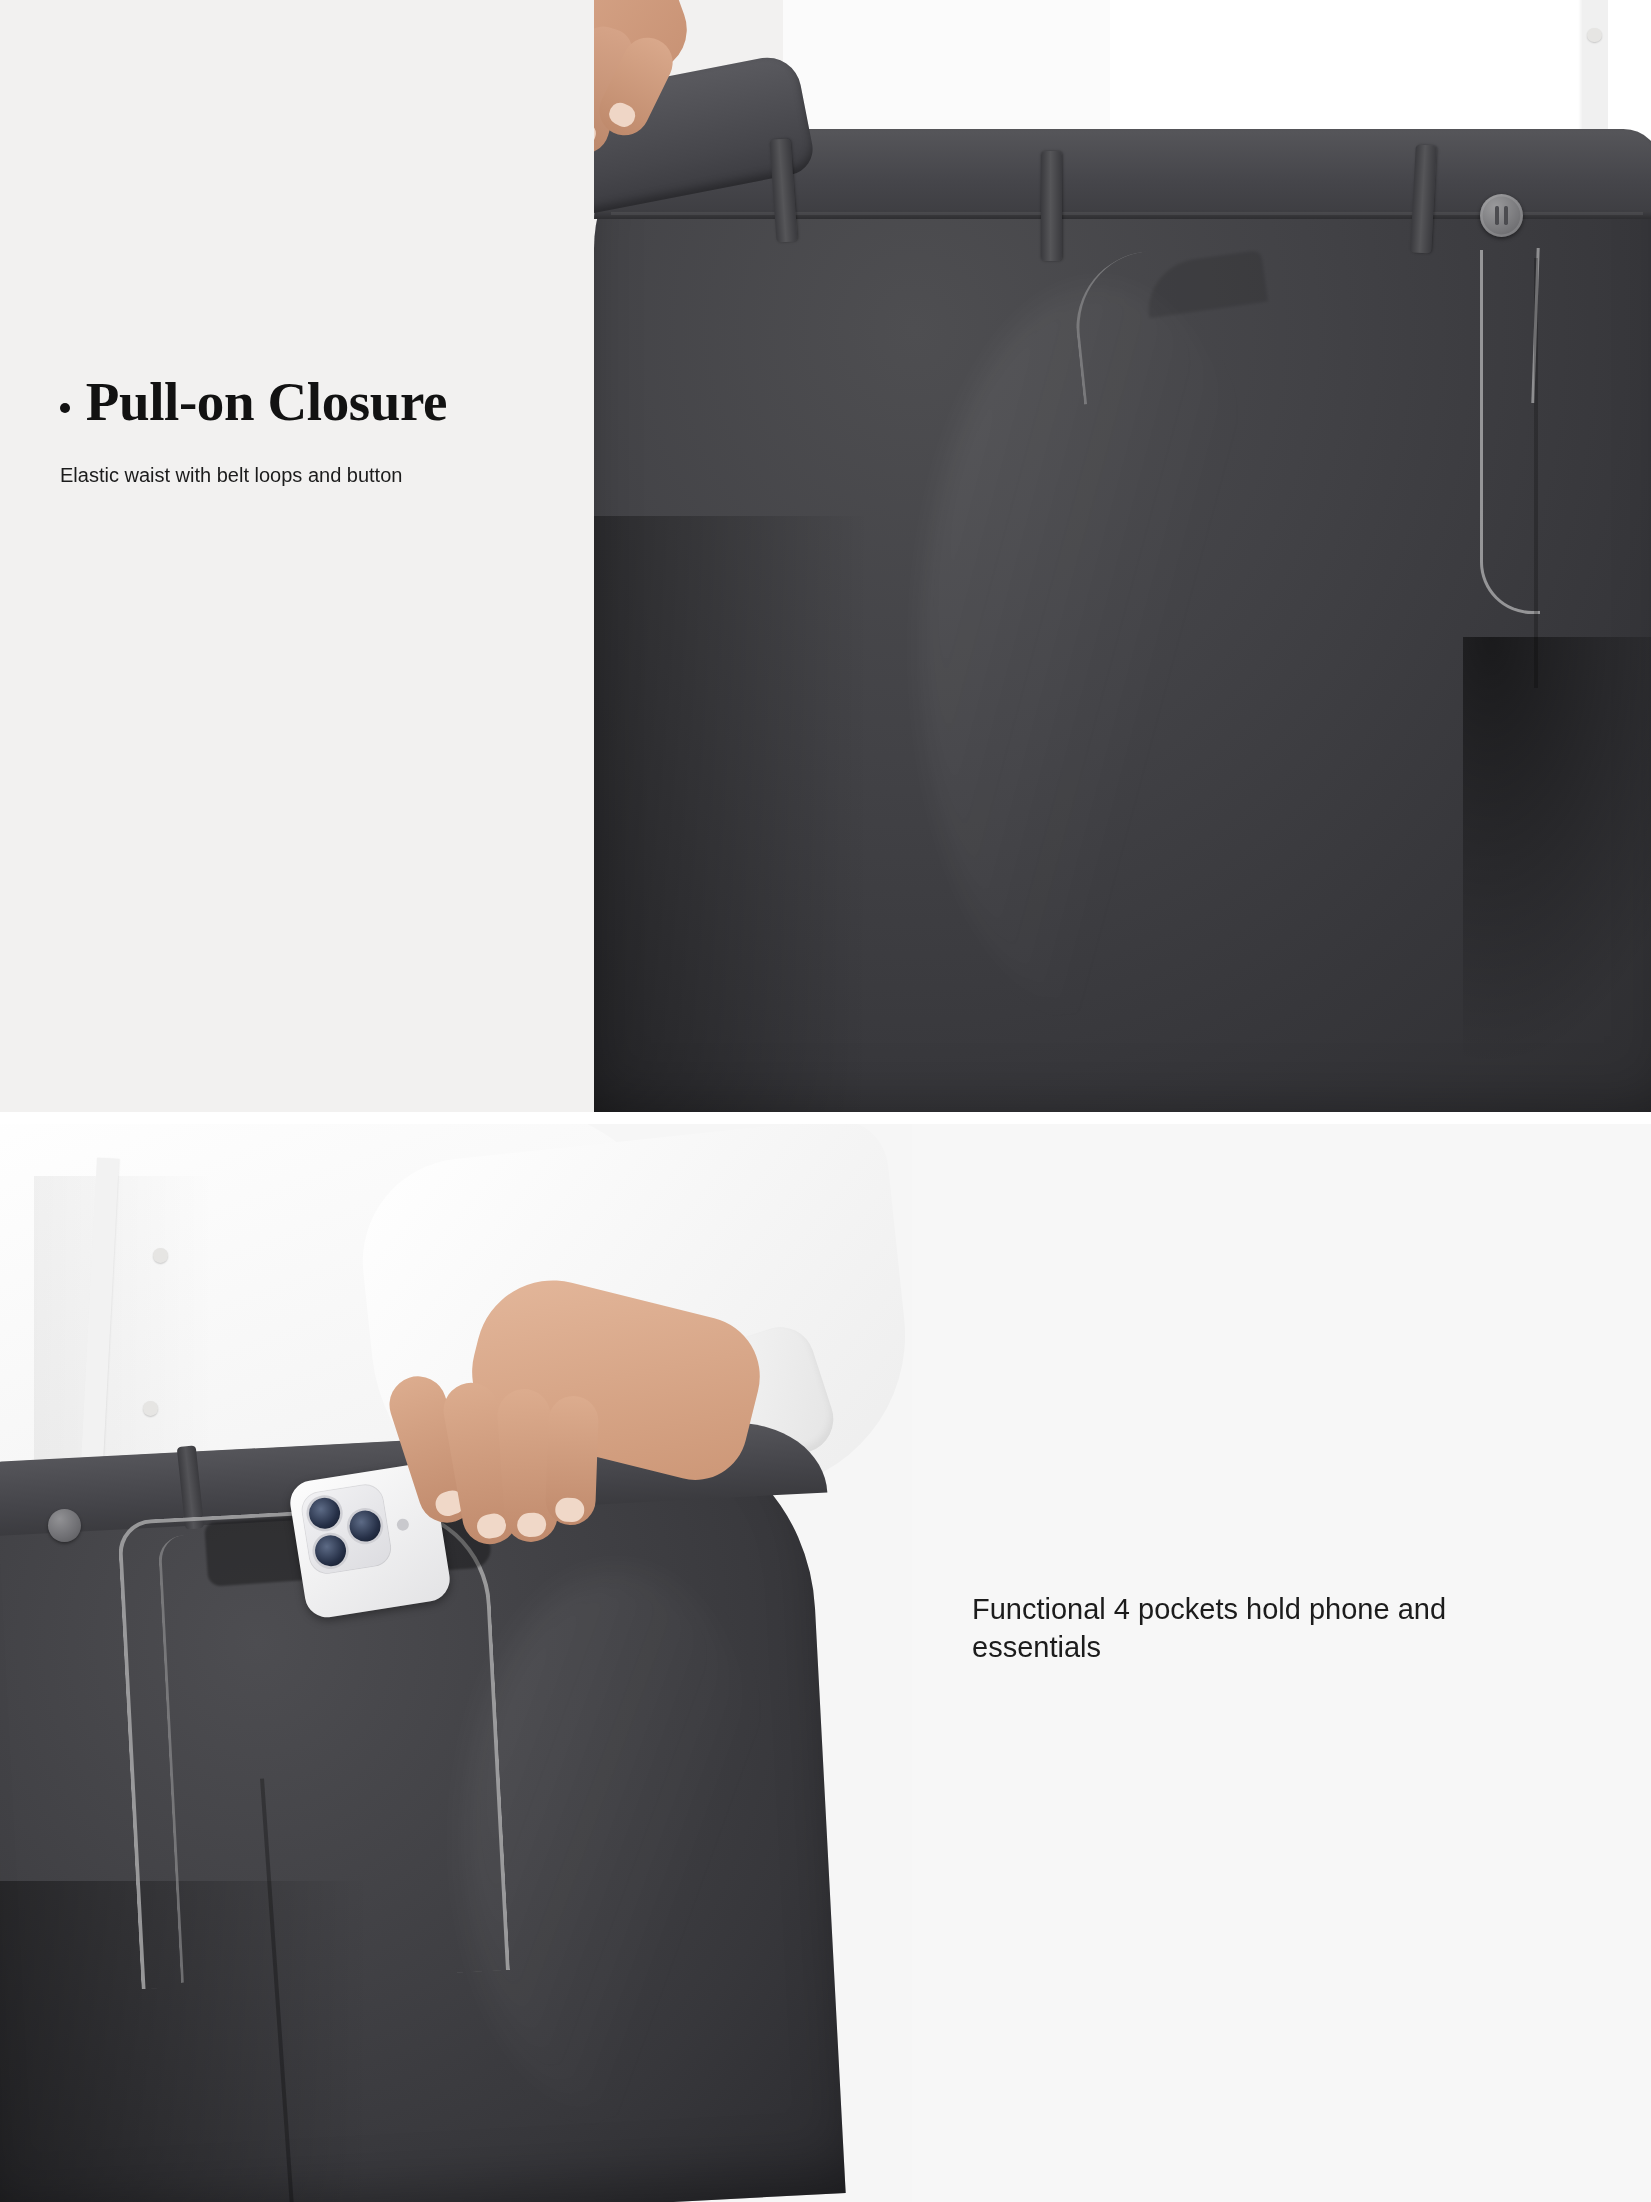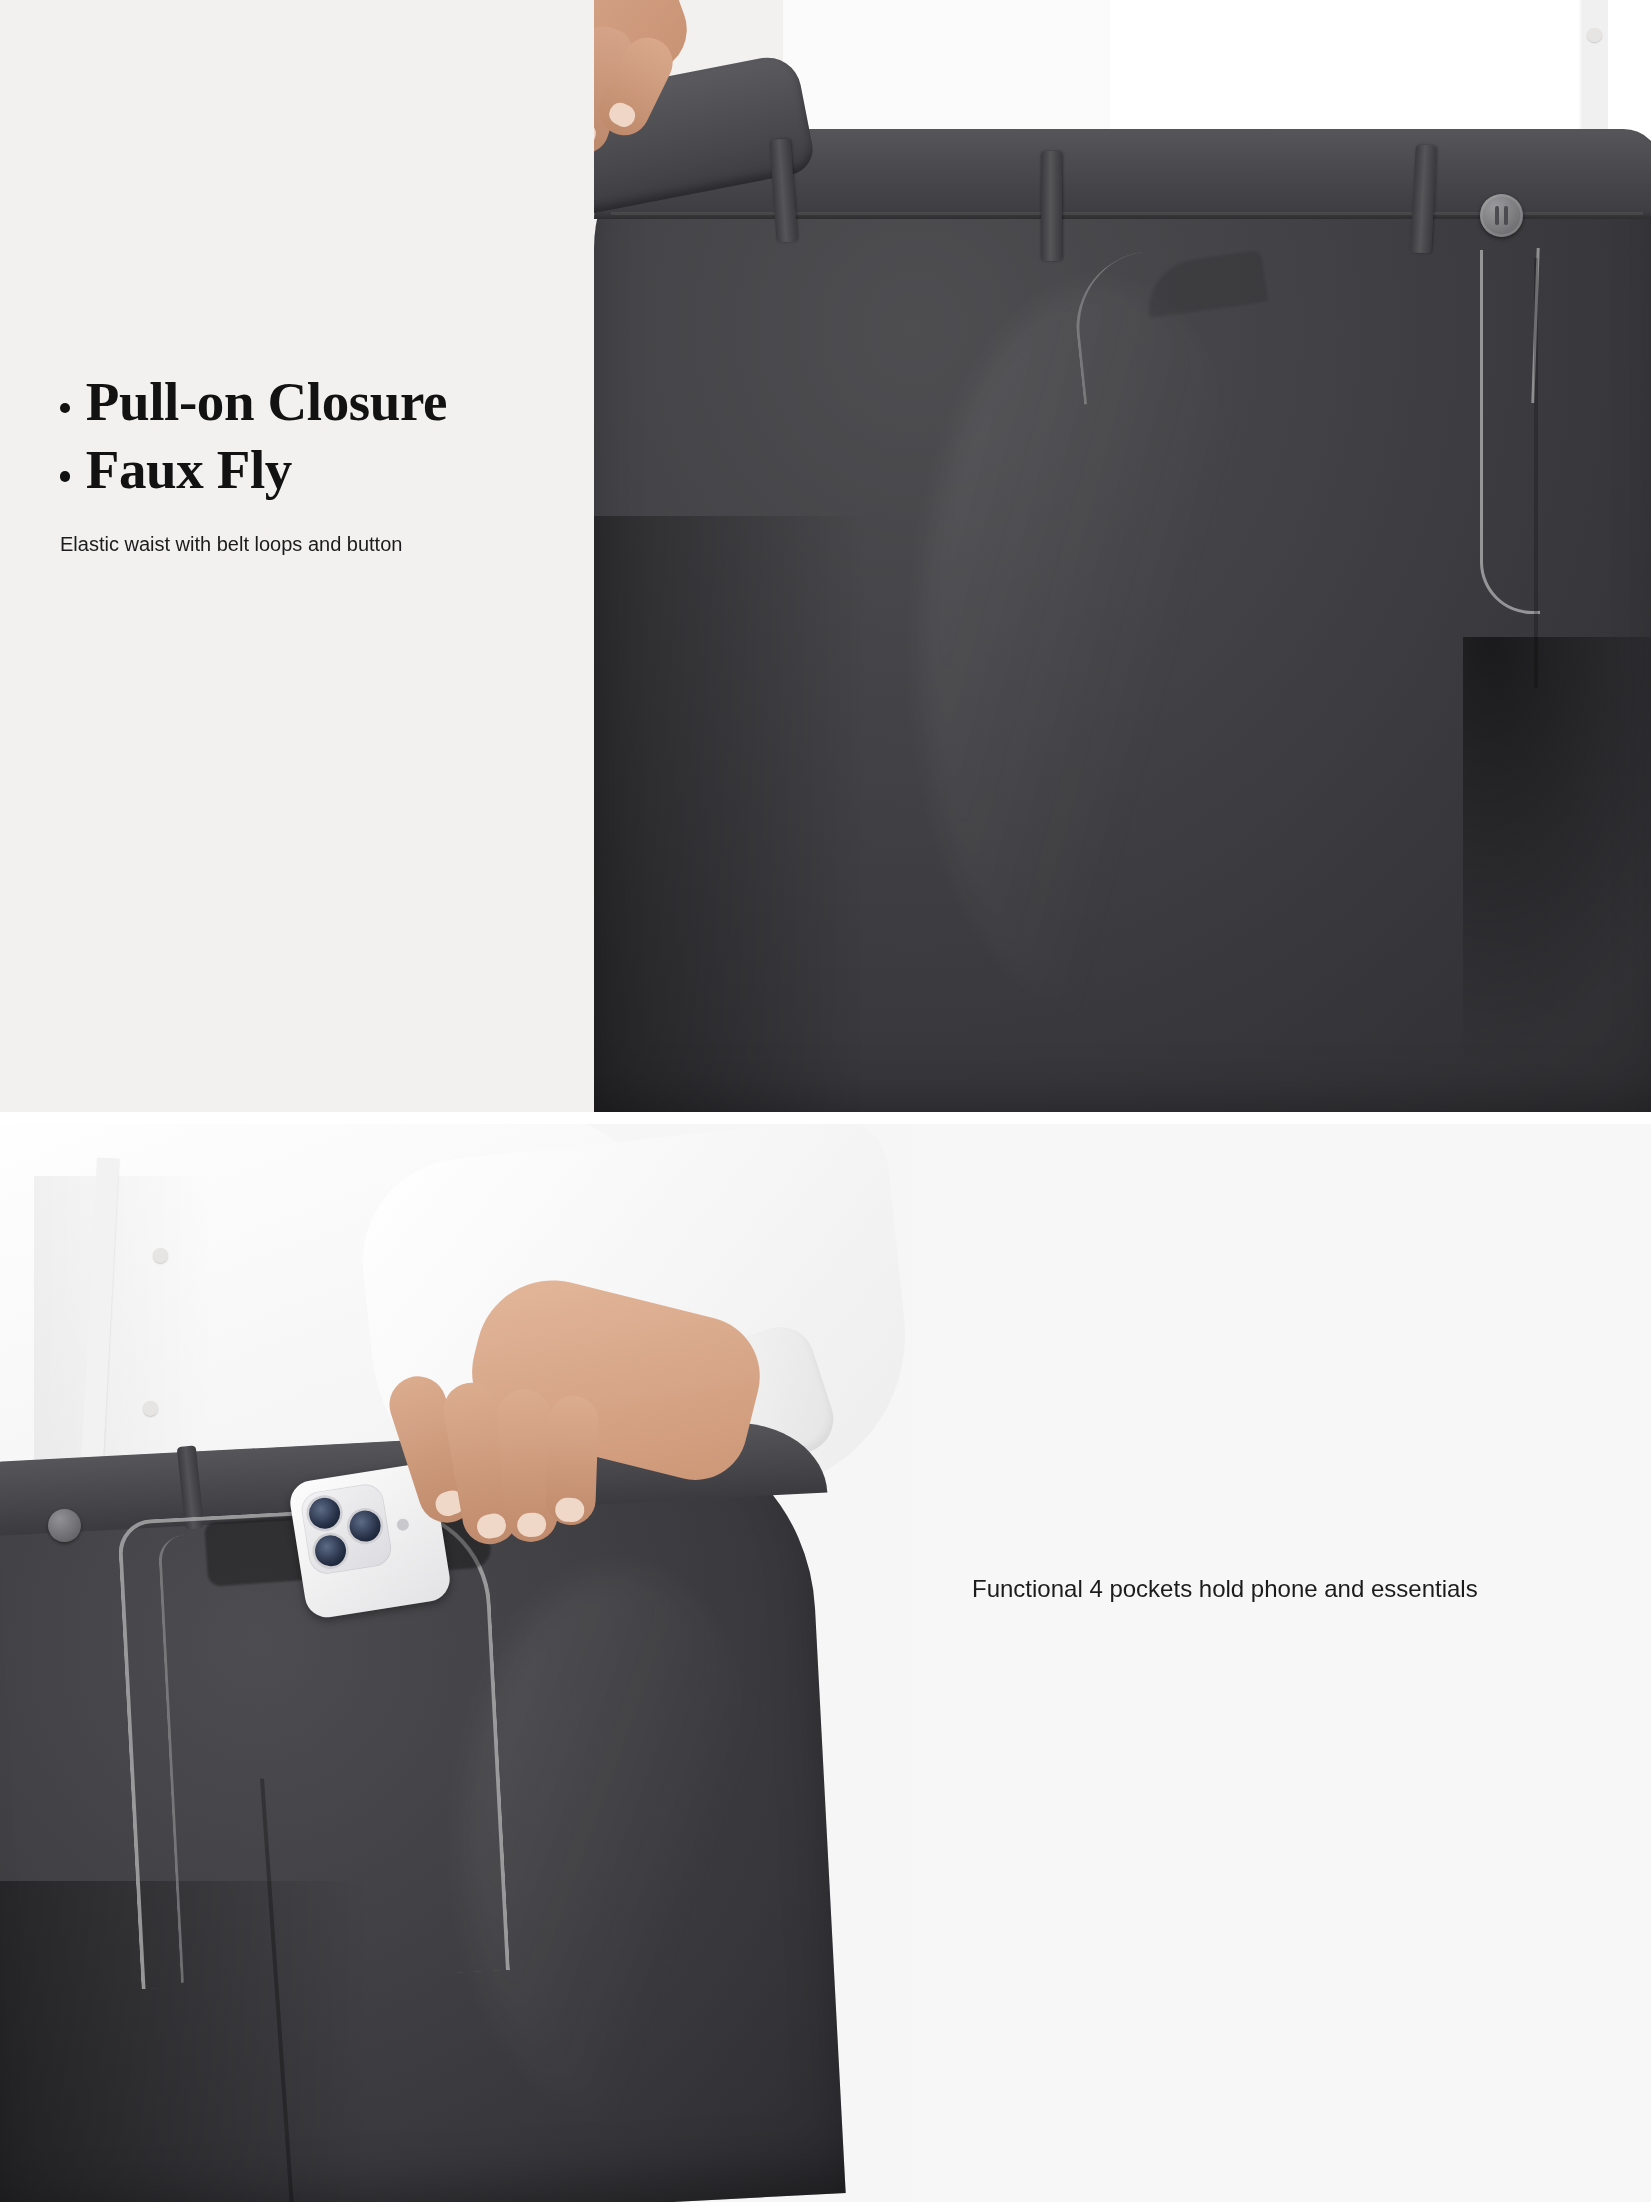--- a/index.html
+++ b/index.html
@@ -584,23 +584,23 @@
   }
   .headline-bottom {
     font-family: "Liberation Serif", serif;
     font-weight: 700;
     font-size: 57px;
     line-height: 1.14;
     color: #121212;
     letter-spacing: -0.4px;
   }
   .sub-bottom {
-    margin-top: 16px;
+    margin-top: 34px;
     font-family: "Liberation Sans", sans-serif;
-    font-size: 24px;
+    font-size: 29px;
     line-height: 1.3;
     color: #1c1c1c;
     max-width: 585px;
   }
 </style>
 </head>
 <body>
 
 <div class="sheet">
 
@@ -648,24 +648,20 @@
           </div>
         </div>
 
       </div>
     </div>
 
     <div class="text-top">
       <div class="bullet-line">
         <div class="bullet-dot"></div>
         <div class="bullet-text">Pull-on Closure</div>
-      </div>
-      <div class="bullet-line">
-        <div class="bullet-dot"></div>
-        <div class="bullet-text">Faux Fly</div>
       </div>
       <div class="sub-top">Elastic waist with belt loops and button</div>
     </div>
 
   </div>
 
   <div class="panel-divider"></div>
 
   <div class="panel panel-bottom"></div>
 

